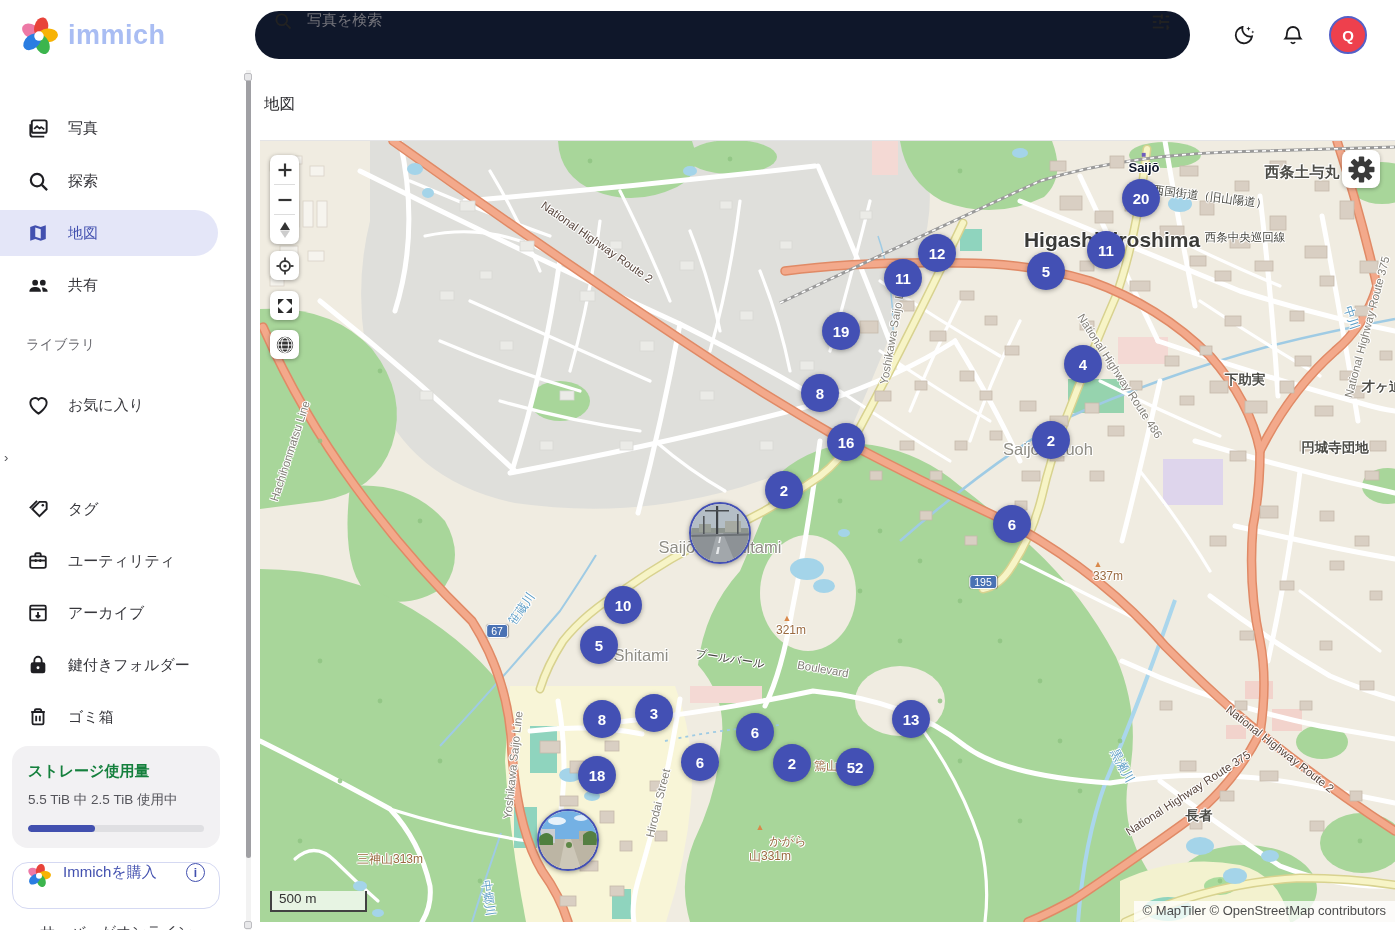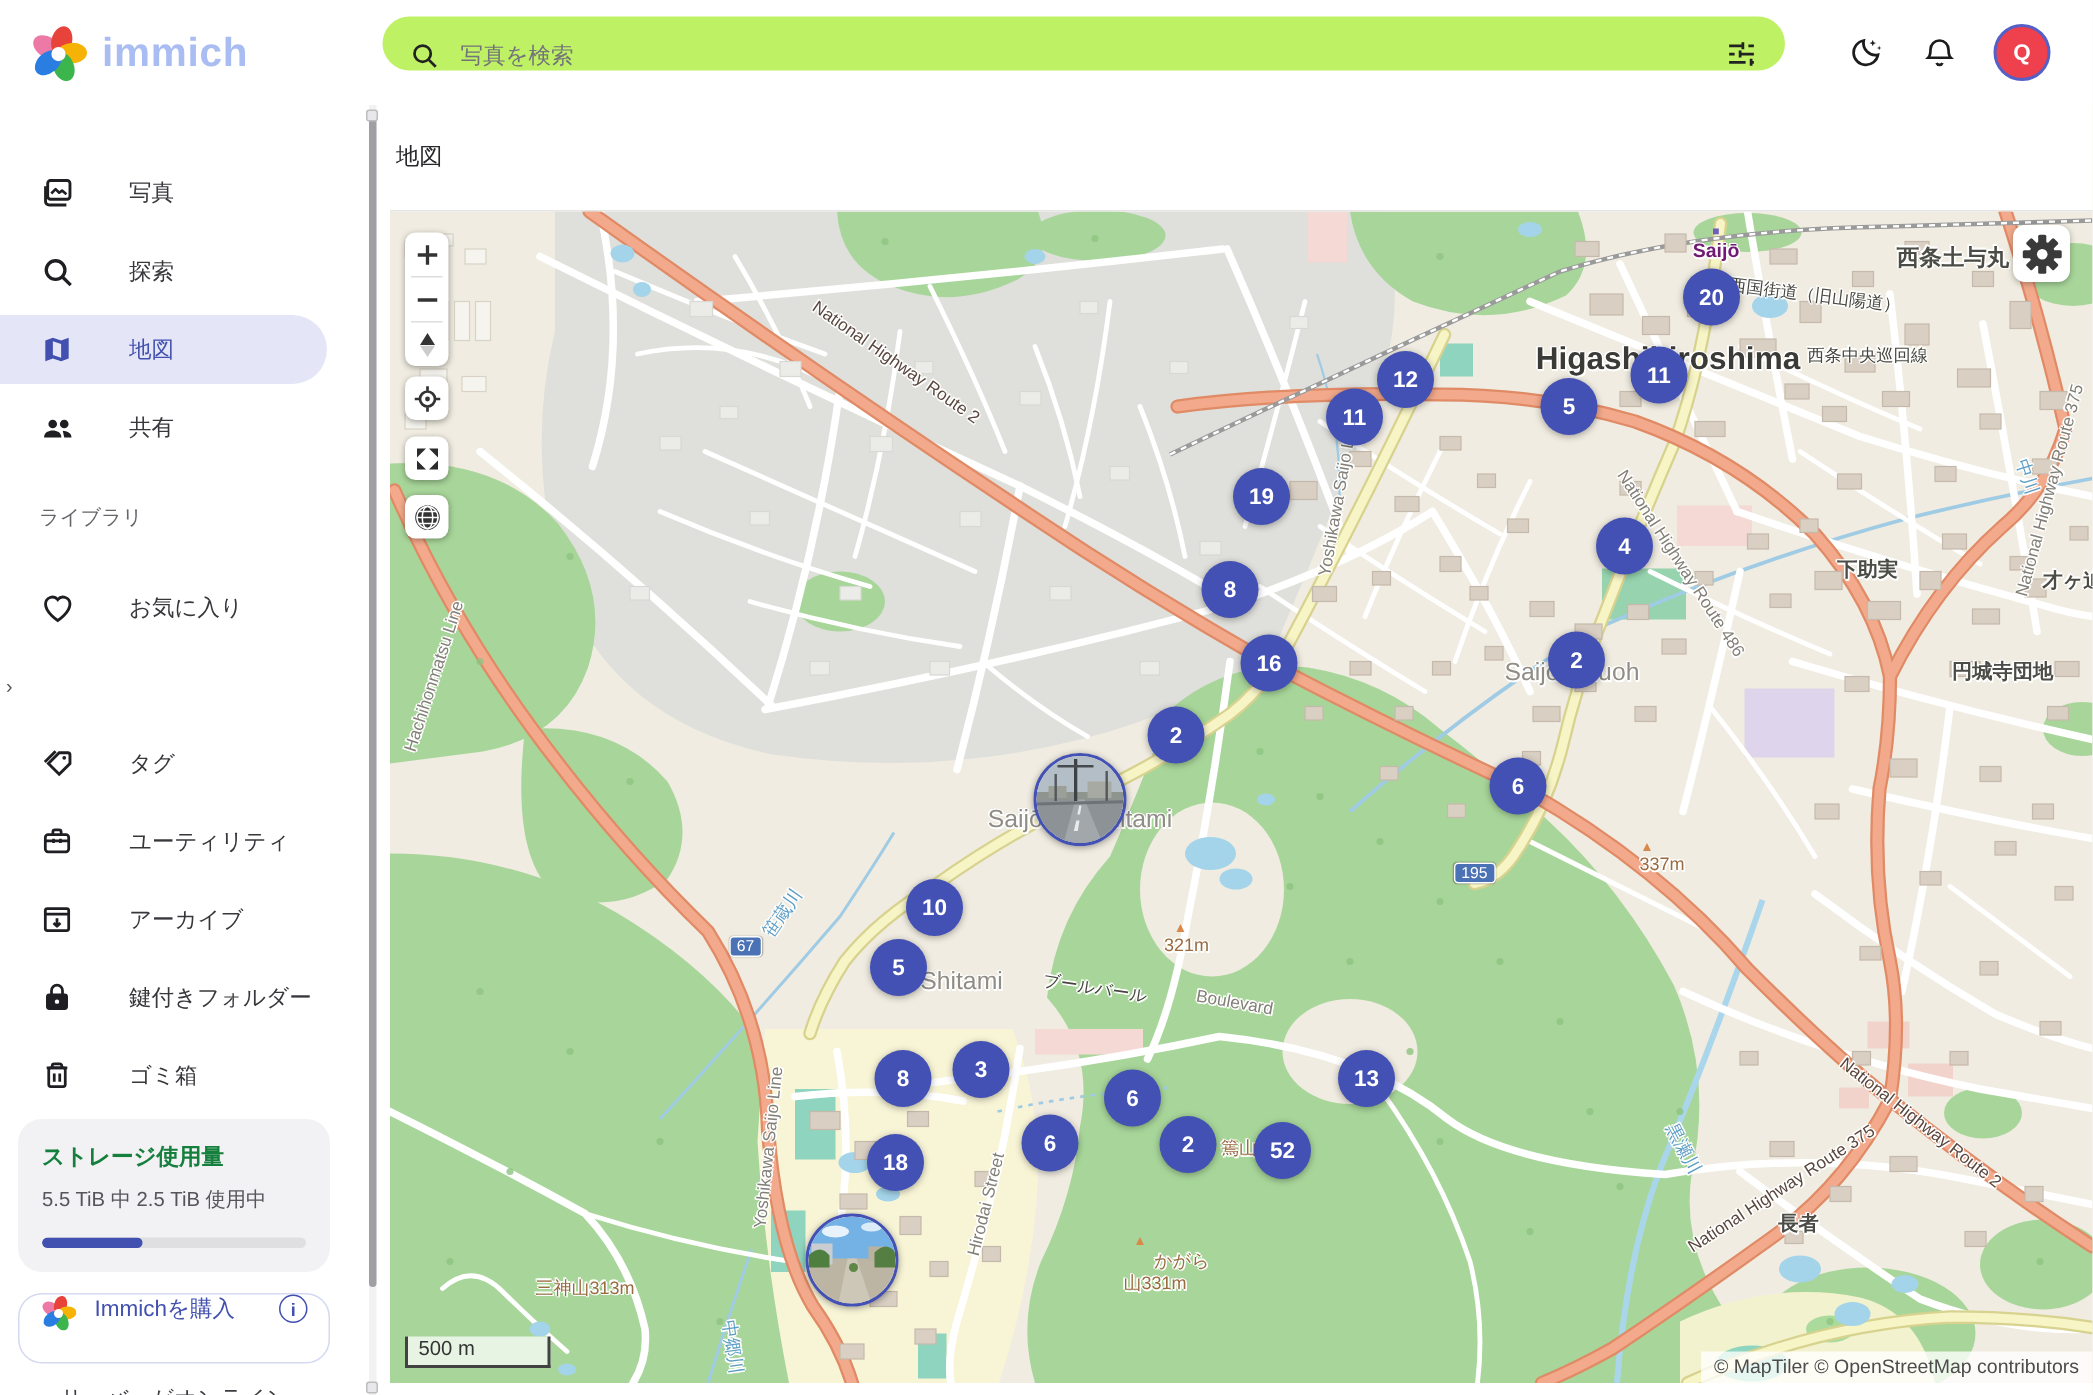--- a/index.html
+++ b/index.html
@@ -1,29 +1,29 @@
 <!DOCTYPE html>
 <html><head>
 <meta charset="utf-8">
 <style>
 *{margin:0;padding:0;box-sizing:border-box}
 html,body{width:1395px;height:930px;overflow:hidden;background:#fff;font-family:"Liberation Sans","DejaVu Sans",sans-serif}
 
 .header{position:absolute;left:0;top:0;width:1395px;height:70px;background:#fff;display:flex;align-items:center}
 .brand{display:flex;align-items:center;gap:10px;margin-left:20px;width:215px}
 .brand-text{font-size:27px;font-weight:600;color:#a9bdf3;letter-spacing:.5px}
-.searchbar{position:absolute;left:255px;top:11px;width:935px;height:36px;background:#bef264;border-radius:24px;display:flex;align-items:flex-end;padding:0 18px}
+.searchbar{position:absolute;left:255px;top:11px;width:935px;height:48px;background:#0f172a;border-radius:24px;display:flex;align-items:flex-start;padding:0 18px}
 .search-ph{color:#73737a;font-size:15px;margin-left:14px;flex:1}
 .hicon{position:absolute;top:19px;width:32px;height:32px;display:flex;align-items:center;justify-content:center}
 .avatar{position:absolute;left:1329px;top:16px;width:38px;height:38px;border-radius:50%;background:#ee404d;border:2px solid #5460c8;color:#fff;font-size:15px;font-weight:bold;display:flex;align-items:center;justify-content:center}
 
 .sidebar{position:absolute;left:0;top:70px;width:252px;height:860px;background:#fff}
 .navitem{position:absolute;left:0;width:218px;height:46px;display:flex;align-items:center;border-radius:0 24px 24px 0}
 .navitem .ic{width:24px;height:24px;margin-left:26px;display:flex;align-items:center;justify-content:center}
-.navitem .lb{margin-left:36px;font-size:15px;color:#37373c;font-weight:500}
+.navitem .lb{margin-left:18px;font-size:15px;color:#37373c;font-weight:500}
 .navitem.active{background:#e4e6f8}
 .navitem.active .lb{color:#4250af}
 .section-lb{position:absolute;left:26px;font-size:13.5px;color:#66666c}
 .chev{position:absolute;left:4px;font-size:13px;color:#55555a}
 .storage{position:absolute;left:12px;top:676px;width:208px;height:102px;background:#f2f1f3;border-radius:16px;padding:16px}
 .storage .t1{font-size:15px;font-weight:bold;color:#15803d}
 .storage .t2{font-size:13.5px;color:#55555b;margin-top:10px}
 .pbar{margin-top:16px;width:176px;height:7px;border-radius:4px;background:#dfdfe2;overflow:hidden}
 .pfill{height:100%;background:#4250af;border-radius:4px}
 .purchase{position:absolute;left:12px;top:792px;width:208px;height:47px;background:#fff;border:1px solid #d5d9f2;border-radius:16px;display:flex;}
@@ -44,21 +44,21 @@
 .mlabel.lg{font-size:15px}
 .mlabel.graylg{font-size:16.5px;color:#8f8d85;font-weight:500}
 .mlabel.dark{color:#474740}
 .mlabel.small{font-size:11.5px}
 .mlabel.water{color:#5b9cc5;font-size:12px}
 .mlabel.peak{color:#9a6a40;font-size:12px}
 .mlabel.tri{color:#d9884a;font-size:9px;text-shadow:none}
 .mlabel.roadgray{color:#827f77;font-size:11.5px}
 .mlabel.onroad{color:#59473e;font-size:11.5px;font-weight:500}
 .mlabel.shield{background:#4a72b4;color:#fff;font-size:10.5px;padding:0px 4px;border-radius:3px;border:1px solid #fff;text-shadow:none;box-shadow:0 0 1px rgba(0,0,0,.4)}
-.mlabel.station{color:#701a75;font-size:13px;font-weight:bold}
+.mlabel.station{color:#0f172a;font-size:13px;font-weight:bold}
 .mlabel.stsq{color:#6f5ebc;font-size:8px;text-shadow:none}
 .cluster{position:absolute;width:38px;height:38px;border-radius:50%;background:#4350b4;color:#fff;display:flex;align-items:center;justify-content:center;font-size:15px;font-weight:bold;transform:translate(-50%,-50%);box-shadow:0 1px 5px rgba(0,0,0,.35);z-index:6}
 .photomk{position:absolute;width:62px;height:62px;border-radius:50%;border:2px solid #4350b4;transform:translate(-50%,-50%);overflow:hidden;box-shadow:0 1px 5px rgba(0,0,0,.4);z-index:5}
 
 .ctl{position:absolute;background:#fff;border-radius:7px;box-shadow:0 1px 4px rgba(0,0,0,.35);z-index:8}
 .ctl-btn{width:29px;height:29px;display:flex;align-items:center;justify-content:center;color:#333}
 .ctl-sep{width:21px;height:1px;background:#ddd;margin:0 auto}
 .gearbox{position:absolute;left:1082px;top:9px;width:38px;height:38px;background:#fff;border-radius:8px;box-shadow:0 1px 4px rgba(0,0,0,.3);display:flex;align-items:center;justify-content:center;z-index:8}
 .scalebar{position:absolute;left:10px;top:750px;width:97px;height:21px;background:rgba(255,255,255,.72);border:2px solid #424242;border-top:none;font-size:13.5px;color:#333;padding-left:7px;z-index:8}
 .attrib{position:absolute;right:0;bottom:0;background:rgba(255,255,255,.78);font-size:13px;color:#4c4c4c;padding:2px 9px 4px 9px;z-index:8}

